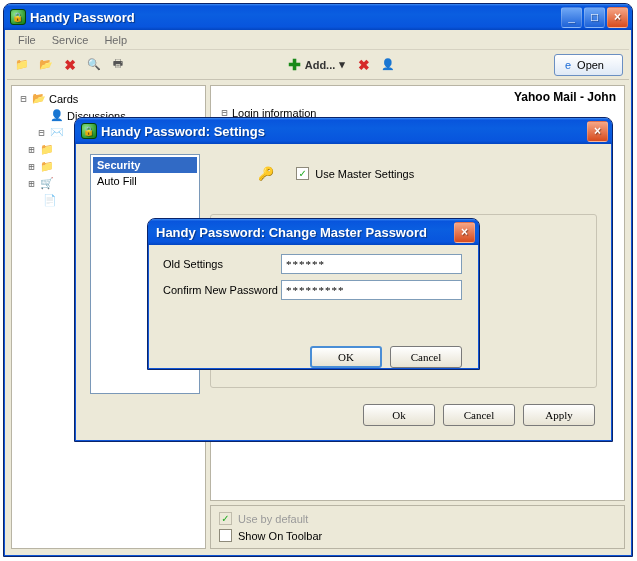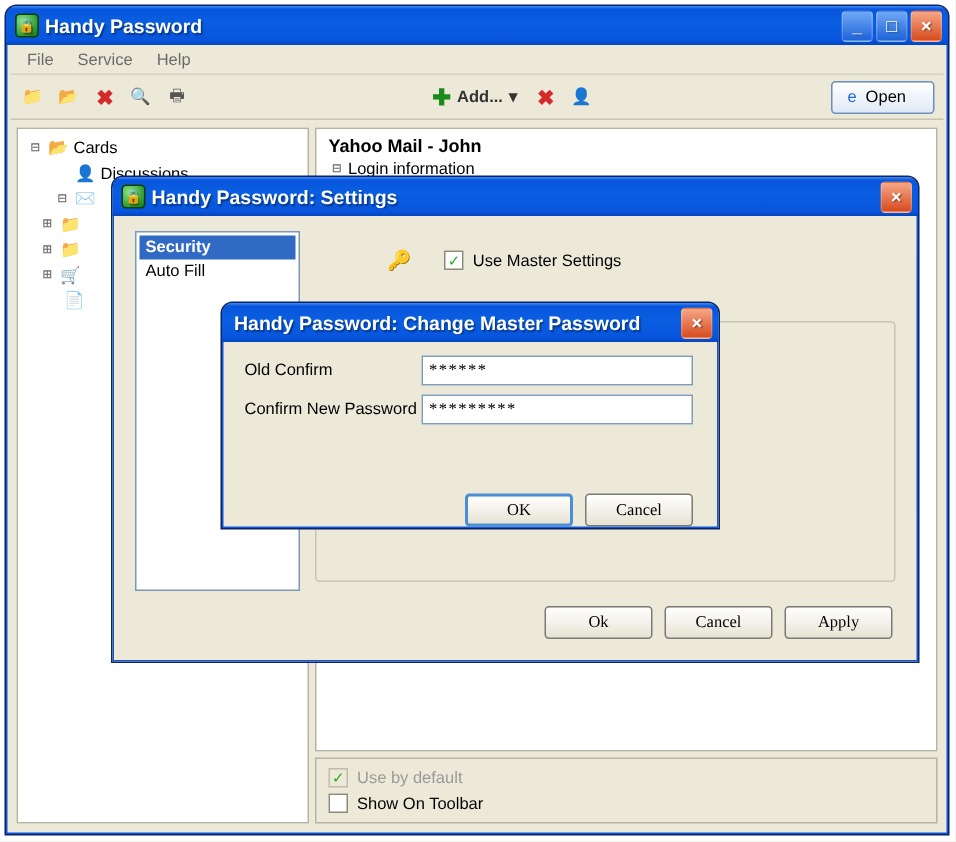--- a/index.html
+++ b/index.html
@@ -75,21 +75,21 @@
   }
   .main-split { position:absolute; top:51px; left:0; right:0; bottom:0; display:flex; }
   .left-pane {
     width:195px; background:#fff; border:1px solid #b8b4a4; margin:4px 0 4px 4px;
     overflow:hidden;
   }
   .right-pane { flex:1; margin:4px 4px 4px 4px; display:flex; flex-direction:column; gap:4px;}
   .right-top {
     background:#fff; border:1px solid #b8b4a4; flex:1; padding:4px 8px;
   }
-  .right-top .hdr { font-weight:bold; font-size:12px; }
+  .right-top .hdr { font-weight:bold; font-size:12px;text-align:right; }
   .right-bot {
     background:#ece9d8; border:1px solid #b8b4a4; padding:6px 8px;
     display:flex; flex-direction:column; gap:4px;
   }
   .chk { display:flex; align-items:center; gap:6px; }
   .chkbox {
     width:13px; height:13px; border:1px solid #8e8a7a; background:#fff;
     display:inline-flex; align-items:center; justify-content:center; font-size:10px; color:#2a2;
   }
   .chkbox.dis { background:#ece9d8; border-color:#c0bcac;}
@@ -253,31 +253,31 @@
       </div>
     </div>
     <div class="btn-row">
       <button class="btn">Ok</button>
       <button class="btn">Cancel</button>
       <button class="btn">Apply</button>
     </div>
   </div>
 </div>
 
-<div class="xp-window" style="left:147px; top:201px; width:333px; height:152px;">
+<div class="xp-window" style="left:147px; top:218px; width:333px; height:152px;">
   <div class="xp-titlebar">
     <span class="title-text" style="padding-left:2px">Handy Password: Change Master Password</span>
     <div class="tb-btns">
       <div class="tb-btn close">×</div>
     </div>
   </div>
   <div class="cpw-body">
     <div style="height:6px"></div>
     <div class="frm-row">
-      <span class="frm-lbl">Old Confirm</span>
+      <span class="frm-lbl">Old Settings</span>
       <input class="frm-inp" type="text" value="******" style="">
     </div>
     <div class="frm-row">
       <span class="frm-lbl">Confirm New Password</span>
       <input class="frm-inp" type="text" value="*********" style="">
     </div>
     <div style="display:flex; justify-content:flex-end; gap:8px; padding:6px 14px 0 0">
       <button class="btn" style="border:2px solid #4a8ed6">OK</button>
       <button class="btn">Cancel</button>
     </div>

